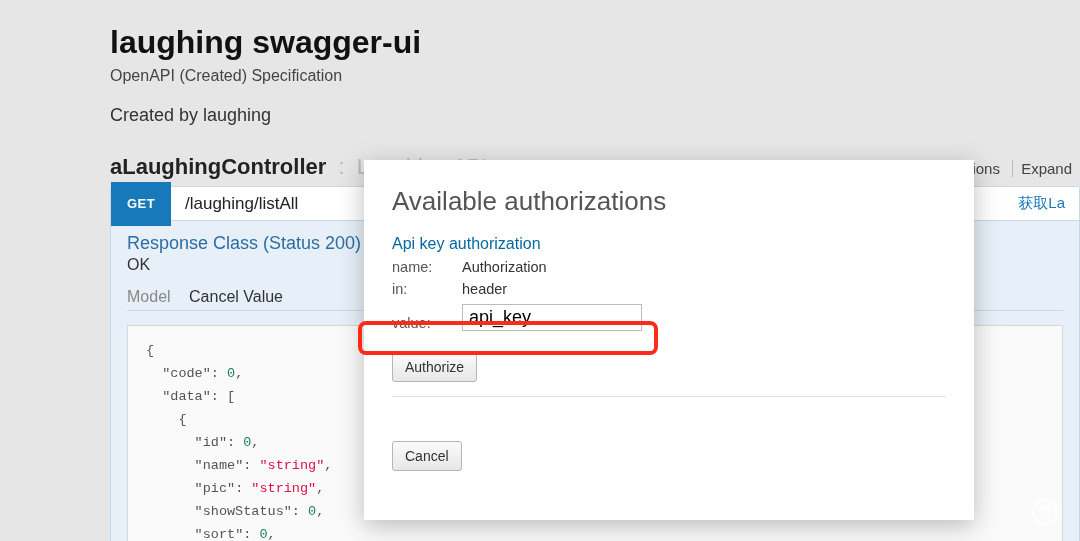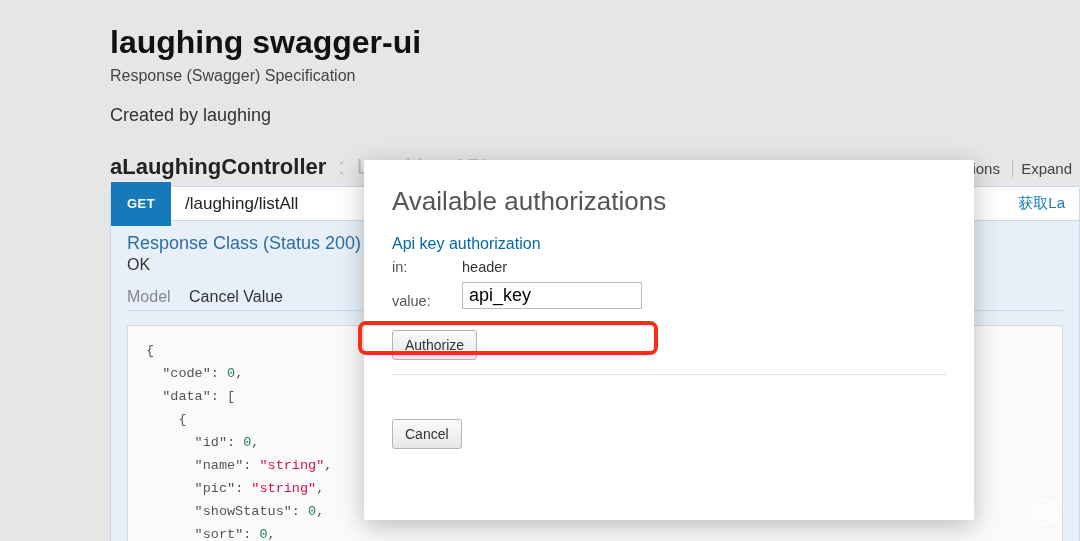--- a/index.html
+++ b/index.html
@@ -218,21 +218,21 @@
     content:"";
     position:absolute; left:6px; right:6px; bottom:6px; height:6px;
     border:2px solid #fff; border-top:none; border-radius:0 0 10px 10px;
   }
 </style>
 </head>
 <body>
 
 <div class="page">
   <h1>laughing swagger-ui</h1>
-  <div class="spec">Response (Swagger) Specification</div>
+  <div class="spec">OpenAPI (Created) Specification</div>
   <div class="created">Created by laughing</div>
 
   <div class="controller-row">
     <div class="controller-left">
       <span class="controller-name">aLaughingController</span>
       <span class="controller-sep">:</span>
       <span class="controller-desc">Laughing API</span>
     </div>
     <div class="controller-links">
       <span>Show/Hide</span>
@@ -265,20 +265,24 @@
       "<span>sort</span>": <span class="num">0</span>,</div>
     </div>
   </div>
 </div>
 
 <div class="modal">
   <h2>Available authorizations</h2>
   <div class="apikey-title">Api key authorization</div>
 
   <div class="field-row">
+    <div class="field-label">name:</div>
+    <div class="field-value">Authorization</div>
+  </div>
+  <div class="field-row">
     <div class="field-label">in:</div>
     <div class="field-value">header</div>
   </div>
   <div class="field-row value-row-box">
     <div class="field-label">value:</div>
     <input class="value-input" value="api_key" style="">
   </div>
 
   <div><button class="btn btn-auth">Authorize</button></div>
   <hr>

